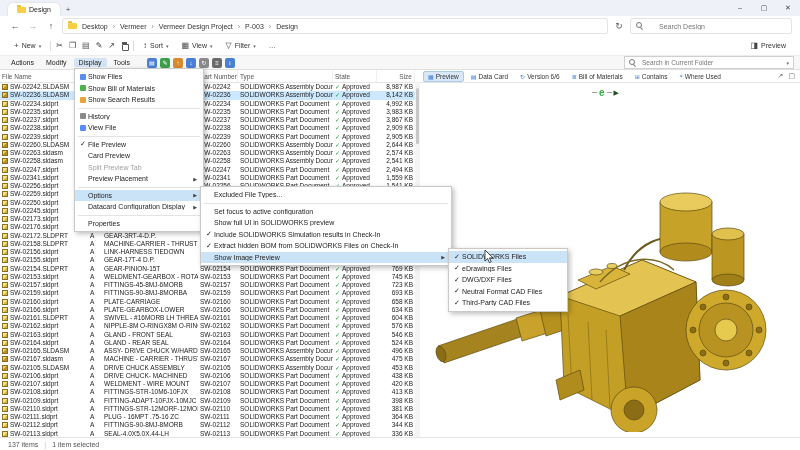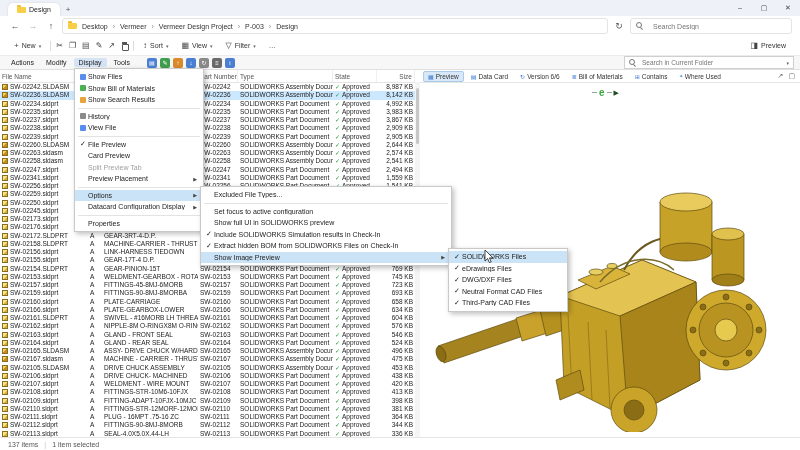--- a/index.html
+++ b/index.html
@@ -14,21 +14,21 @@
   .wbtn{width:24px;height:15px;display:flex;align-items:center;justify-content:center;font-size:7px;color:#444;}
   .folder-ic{position:relative;width:9px;height:6px;background:#f7ce46;border-radius:1px;flex:none;}
   .folder-ic::before{content:"";position:absolute;top:-2px;left:0;width:4px;height:2px;background:#f0bd35;border-radius:1px 1px 0 0;}
   
   .addressbar{position:absolute;top:16px;left:0;width:100%;height:20px;background:#fff;display:flex;align-items:center;gap:4px;padding:0 8px;box-sizing:border-box;}
   .navbtn{width:14px;text-align:center;color:#555;font-size:9px;}
   .navbtn.dim{color:#b5b5b5;}
   .crumbbar{flex:1;height:14px;border:1px solid #e3e3e3;background:#fff;border-radius:3px;display:flex;align-items:center;padding:0 5px;gap:2px;font-size:7px;color:#333;min-width:0;overflow:hidden;}
   .crumb{padding:0 3px;white-space:nowrap;}
   .crumb-sep{color:#888;}
-  .searchbox{width:150px;height:14px;border:1px solid #e3e3e3;border-radius:3px;display:flex;align-items:center;padding:0 5px;gap:7px;background:#fff;}
+  .searchbox{width:150px;height:14px;border:1px solid #e3e3e3;border-radius:3px;display:flex;align-items:center;padding:0 5px;gap:13px;background:#fff;}
   .searchbox input{border:none;outline:none;font-size:7px;width:100%;font-family:inherit;color:#333;background:transparent;}
   .mag{position:relative;width:8px;height:8px;display:inline-block;flex:none;}
   .mag::before{content:"";position:absolute;top:0;left:0;width:4px;height:4px;border:1px solid #777;border-radius:50%;}
   .mag::after{content:"";position:absolute;width:3px;height:1px;background:#777;transform:rotate(45deg);top:6px;left:4px;}
   
   .commandbar{position:absolute;top:36px;left:0;width:100%;height:20px;display:flex;align-items:center;gap:5px;padding:0 10px;box-sizing:border-box;border-bottom:1px solid #ececec;background:#fff;}
   .cmditem{display:flex;align-items:center;gap:3px;font-size:7px;color:#333;padding:2px 4px;border-radius:3px;}
   .cmdicon{font-size:8px;color:#444;line-height:8px;}
   .chev{font-size:5px;color:#666;}
   .divider{width:1px;height:10px;background:#ddd;}

